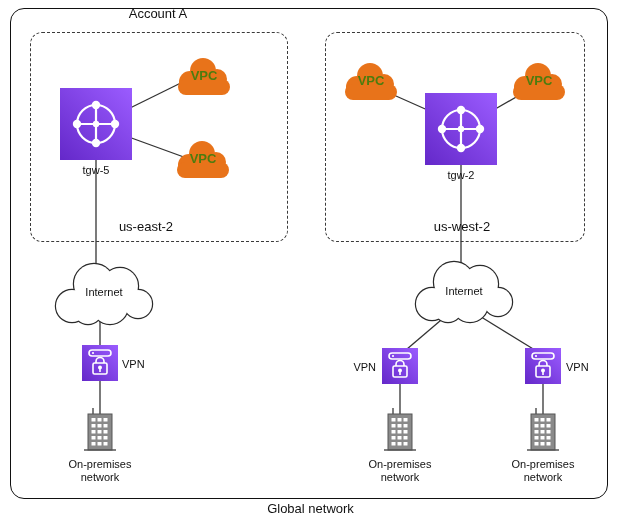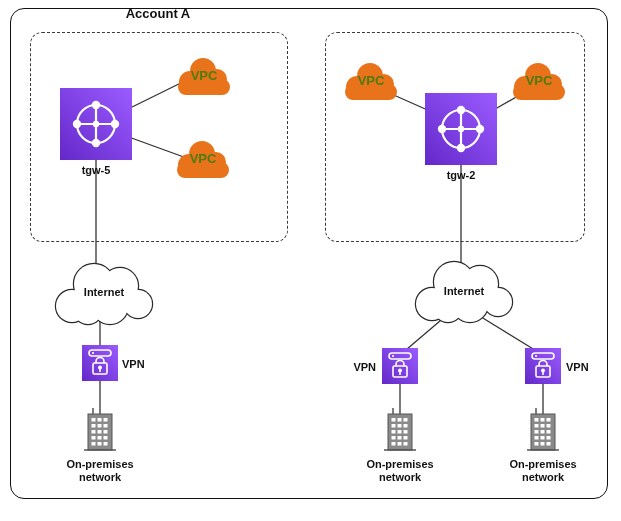--- a/index.html
+++ b/index.html
@@ -6,21 +6,21 @@
   .canvas{position:relative;width:621px;height:521px;background:#fff;
           font-family:"Liberation Sans",sans-serif;color:#111;overflow:hidden;}
   .outer-box{position:absolute;left:10px;top:8px;width:596px;height:489px;
              border:1.5px solid #111;border-radius:14px;z-index:0;}
   .acct-box{position:absolute;border:1.3px dashed #3a3a3a;border-radius:12px;z-index:0;}
   .wires{position:absolute;left:0;top:0;z-index:1;}
   .conn line{stroke:#333;stroke-width:1.3;}
   .cloud-stroke{fill:#fff;stroke:#2a2a2a;stroke-width:2.4;}
   .cloud-fill{fill:#fff;}
   .vpc-fill{fill:#E8731A;}
-  .lbl{position:absolute;text-align:center;line-height:1.2;z-index:2;font-weight:bold;}
+  .lbl{position:absolute;text-align:center;line-height:1.2;z-index:2;}
   .fs13{font-size:13px;}
   .fs11{font-size:11px;}
   .vpc-text{color:#4d7c0f;font-weight:bold;font-size:13px;z-index:2;}
   .tgw-icon{position:absolute;width:72px;height:72px;z-index:2;
             background:linear-gradient(45deg,#6428c9,#9b5cff);}
   .vpn-icon{position:absolute;width:36px;height:36px;z-index:2;
             background:linear-gradient(45deg,#6428c9,#9b5cff);}
   .bld{position:absolute;width:40px;height:48px;z-index:2;}
   .left-align{text-align:left;}
   .right-align{text-align:right;}
@@ -76,20 +76,22 @@
       <use href="#cloudShape" class="cloud-fill" x="408" y="254"></use>
     </g>
 
     <use href="#vpcShape" class="vpc-fill" x="173" y="55"></use>
     <use href="#vpcShape" class="vpc-fill" x="172" y="138"></use>
     <use href="#vpcShape" class="vpc-fill" x="340" y="60"></use>
     <use href="#vpcShape" class="vpc-fill" x="508" y="60"></use>
   </svg>
 
   <div class="lbl fs13" style="left:30px;top:6px;width:256px">Account A</div>
+  <div class="lbl fs13" style="left:86px;top:219px;width:120px">us-east-2</div>
+  <div class="lbl fs13" style="left:402px;top:219px;width:120px">us-west-2</div>
 
   <div class="tgw-icon" style="left:60px;top:88px">
     <svg width="72" height="72" viewBox="0 0 72 72">
       <g stroke="#fff" stroke-width="2.2" fill="none">
         <circle cx="36" cy="36" r="19"></circle>
         <path d="M36 36 V17 M36 36 V55 M36 36 H17 M36 36 H55"></path>
       </g>
       <g fill="#fff">
         <circle cx="36" cy="17" r="4.2"></circle>
           <circle cx="36" cy="55" r="4.2"></circle>
@@ -239,14 +241,15 @@
           <rect x="23.5" y="30" width="4" height="3.5"></rect>
         <rect x="11.5" y="36" width="4" height="3.5"></rect>
           <rect x="17.5" y="36" width="4" height="3.5"></rect>
           <rect x="23.5" y="36" width="4" height="3.5"></rect>
       </g>
       <line x1="4" y1="44" x2="36" y2="44" stroke="#555" stroke-width="1.5"></line>
     </svg>
   </div>
   <div class="lbl fs11" style="left:498px;top:458px;width:90px">On-premises network</div>
 
+  <div class="lbl fs13" style="left:0;top:501px;width:621px">Global network</div>
 
 </div>
 
 </body></html>

